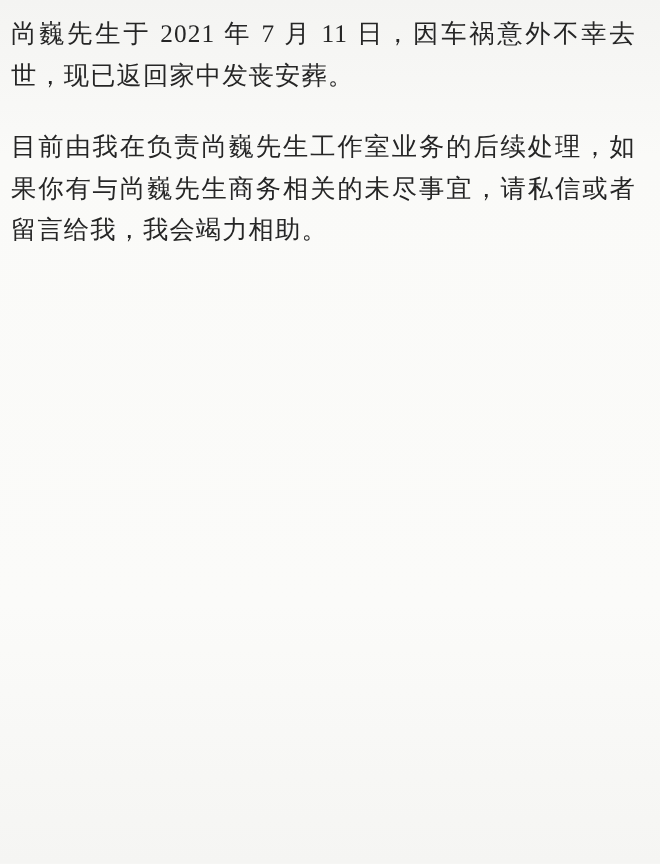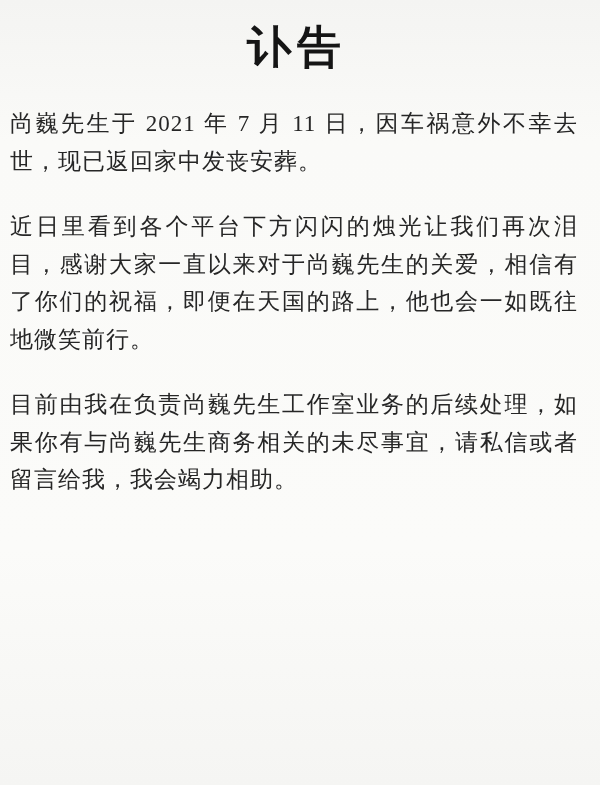--- a/index.html
+++ b/index.html
@@ -38,24 +38,22 @@
     text-justify: inter-ideograph;
     margin: 0 0 28px 0;
     color: #262626;
   }
 </style>
 </head>
 <body>
 
 <div class="page">
 
-  <h1 class="title">讣告</h1>
 
   <div class="body-text">
     <p>尚巍先生于 2021 年 7 月 11 日，因车祸意外不幸去世，现已返回家中发丧安葬。</p>
 
 
-    <p>近日里看到各个平台下方闪闪的烛光让我们再次泪目，感谢大家一直以来对于尚巍先生的关爱，相信有了你们的祝福，即便在天国的路上，他也会一如既往地微笑前行。</p>
 
     <p>目前由我在负责尚巍先生工作室业务的后续处理，如果你有与尚巍先生商务相关的未尽事宜，请私信或者留言给我，我会竭力相助。</p>
   </div>
 
 </div>
 
 </body></html>

